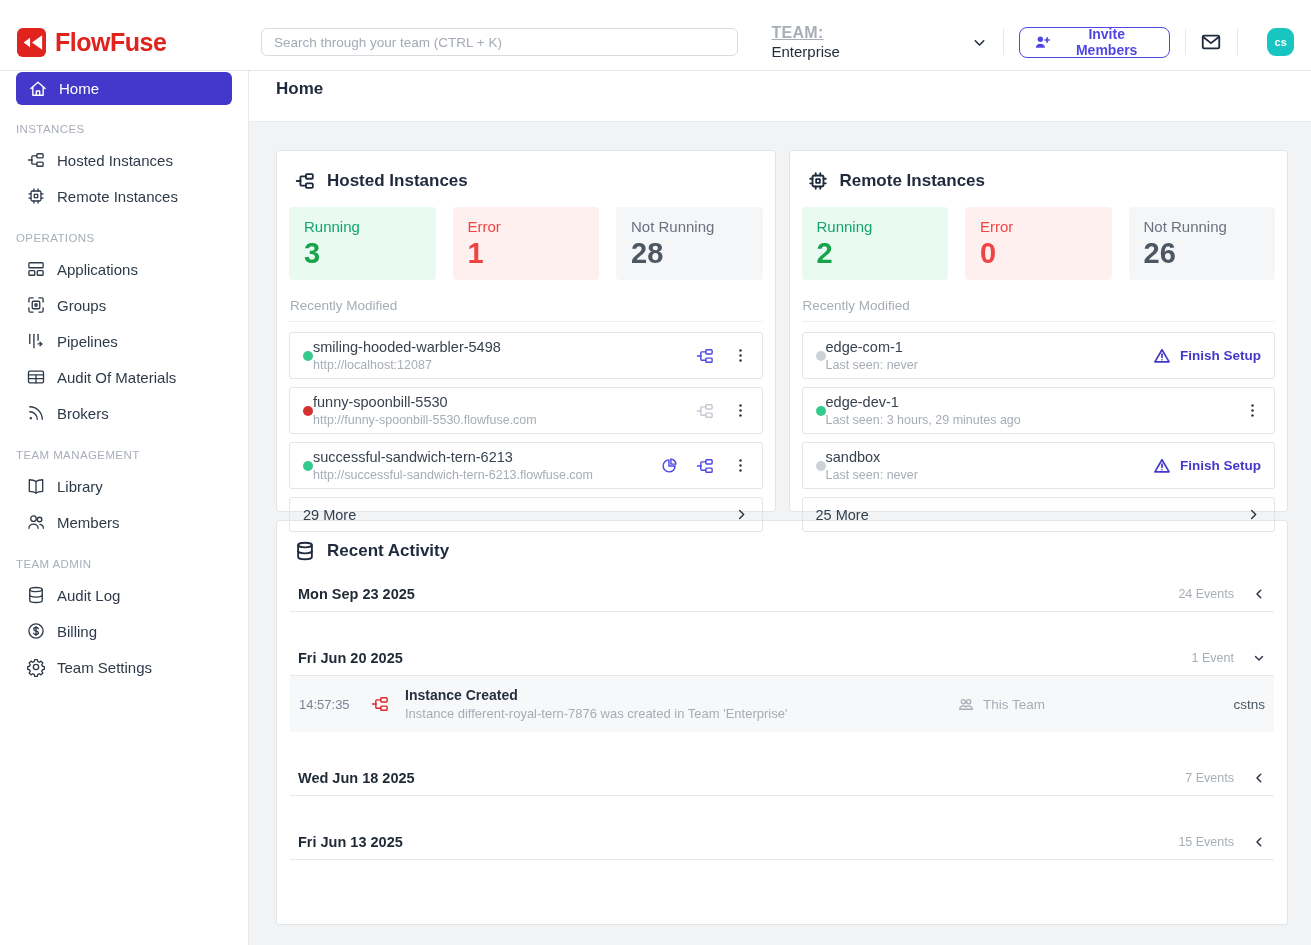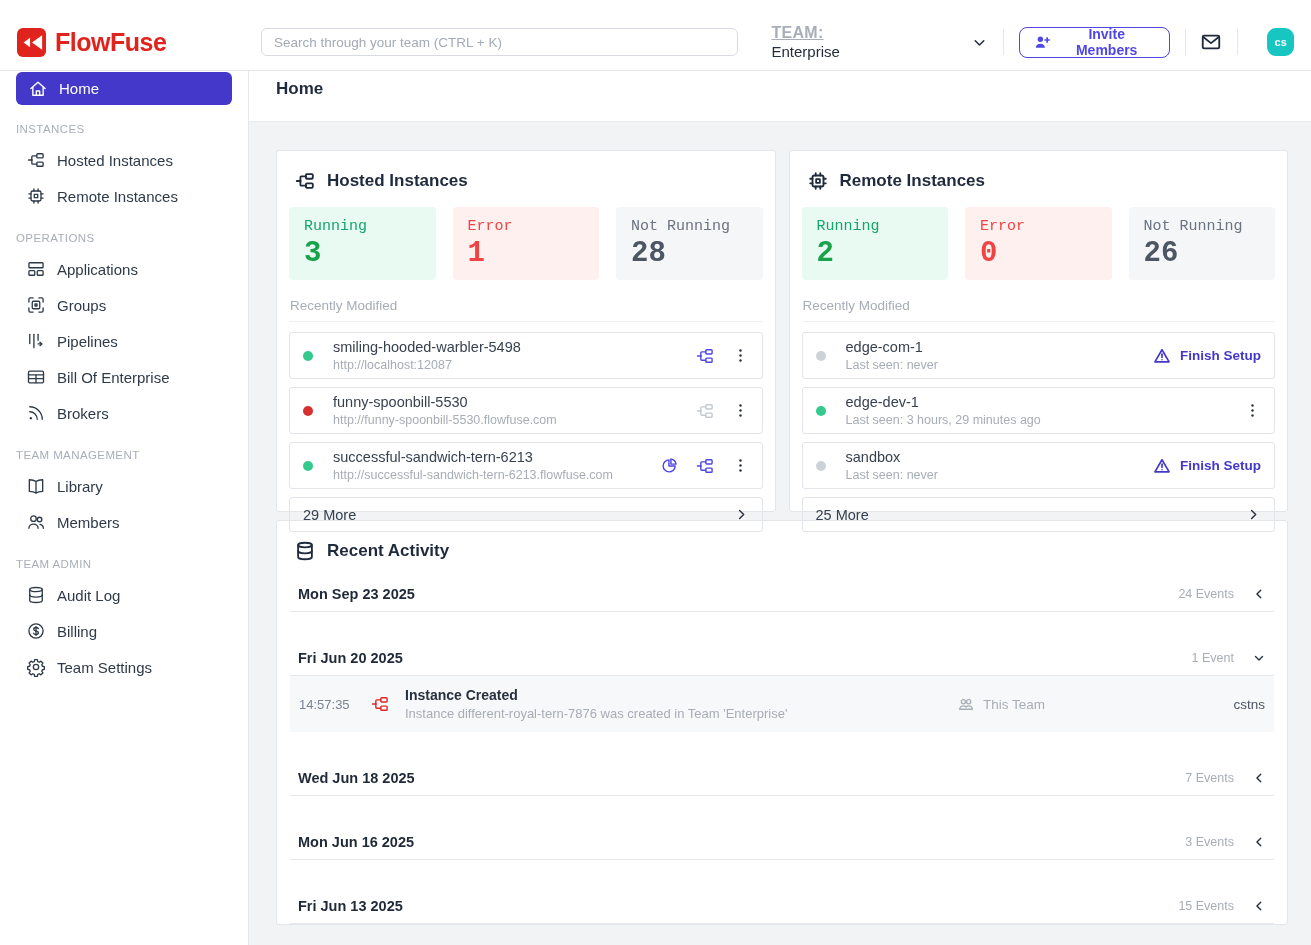--- a/index.html
+++ b/index.html
@@ -54,36 +54,36 @@
   .content { flex:1; background:#F2F3F5; padding:28px 23px 0 27px; overflow:hidden; }
   .cards-row { display:flex; gap:13px; margin-bottom:8px; }
   .card { background:#fff; border:1px solid #E2E5E9; border-radius:3px; padding:12px; }
   .card-top { flex:1; height:362px; }
   .card-activity { height:405px; }
   .card-header { display:flex; align-items:center; gap:11px; margin:7px 0 15px 5px; color:#1F2A3D; }
   .card-header .ic { stroke-width:2; }
   .card-title { font-size:17px; font-weight:700; color:#1F2A3D; }
 
   
-  .tiles { display:flex; gap:17px; margin-bottom:18px;font-family:Liberation Mono, monospace; }
+  .tiles { display:flex; gap:17px; margin-bottom:18px; }
   .tile { flex:1; border-radius:4px; padding:11px 15px; height:73px; }
   .tile-label { font-size:15px; margin-bottom:2px; }
   .tile-value { font-size:29px; font-weight:700; line-height:1.15; }
   .tile.running { background:#E9FAF2; }
   .tile.running .tile-label { color:#15A46B; } .tile.running .tile-value { color:#16A34A; }
   .tile.error { background:#FDF0EF; }
   .tile.error .tile-label { color:#EF4444; } .tile.error .tile-value { color:#EF4444; }
   .tile.notrun { background:#F4F6F8; }
   .tile.notrun .tile-label { color:#6B7280; } .tile.notrun .tile-value { color:#4D5663; }
 
   .recent-label { font-size:13.5px; color:#A7ADB6; margin-left:1px; }
   .recent-hr { border:none; border-top:1px solid #ECEEF1; margin:8px 0 10px; }
 
   
-  .inst-row { display:flex; align-items:center; gap:20px; border:1px solid #E2E5E9;
+  .inst-row { display:flex; align-items:center; gap:0; border:1px solid #E2E5E9;
     border-radius:3px; padding:5px 13px; min-height:44px; margin-bottom:8px; cursor:pointer; background:#fff; }
   .dot { width:10px; height:10px; border-radius:50%; flex:0 0 auto; }
   .dot.running { background:#34C98D; } .dot.error { background:#D63031; } .dot.none { background:#CDD2D8; }
   .inst-name { font-size:14.5px; font-weight:500; color:#38424F; line-height:1.3; }
   .inst-meta { font-size:12.5px; color:#A7ADB6; line-height:1.3; }
   .inst-actions { margin-left:auto; display:flex; align-items:center; gap:17px; }
   .act-icon { color:#4F46E5; background:none; border:none; cursor:pointer; display:flex; }
   .act-icon.disabled { color:#C4C9D1; }
   .act-icon.kebab { color:#27303F; }
   .finish-setup { margin-left:auto; display:flex; align-items:center; gap:8px; color:#4338CA;
@@ -307,21 +307,21 @@
     <div class="nav-item">
       <svg class="ic">
           <use href="#i-pipelines"></use>
         </svg>
       <span>Pipelines</span>
     </div>
     <div class="nav-item">
       <svg class="ic">
           <use href="#i-table"></use>
         </svg>
-      <span>Bill Of Enterprise</span>
+      <span>Audit Of Materials</span>
     </div>
     <div class="nav-item">
       <svg class="ic">
           <use href="#i-rss"></use>
         </svg>
       <span>Brokers</span>
     </div>
 
     <div class="nav-heading">TEAM MANAGEMENT</div>
     <div class="nav-item">
@@ -586,31 +586,20 @@
             <span class="group-date">Wed Jun 18 2025</span>
             <span class="group-right">
               <span class="group-count">7 Events</span>
               <svg class="ic group-chev">
                   <use href="#i-chevleft"></use>
                 </svg>
             </span>
           </div>
         </div>
 
-        <div class="group">
-          <div class="group-header">
-            <span class="group-date">Mon Jun 16 2025</span>
-            <span class="group-right">
-              <span class="group-count">3 Events</span>
-              <svg class="ic group-chev">
-                  <use href="#i-chevleft"></use>
-                </svg>
-            </span>
-          </div>
-        </div>
 
         <div class="group">
           <div class="group-header">
             <span class="group-date">Fri Jun 13 2025</span>
             <span class="group-right">
               <span class="group-count">15 Events</span>
               <svg class="ic group-chev">
                   <use href="#i-chevleft"></use>
                 </svg>
             </span>

